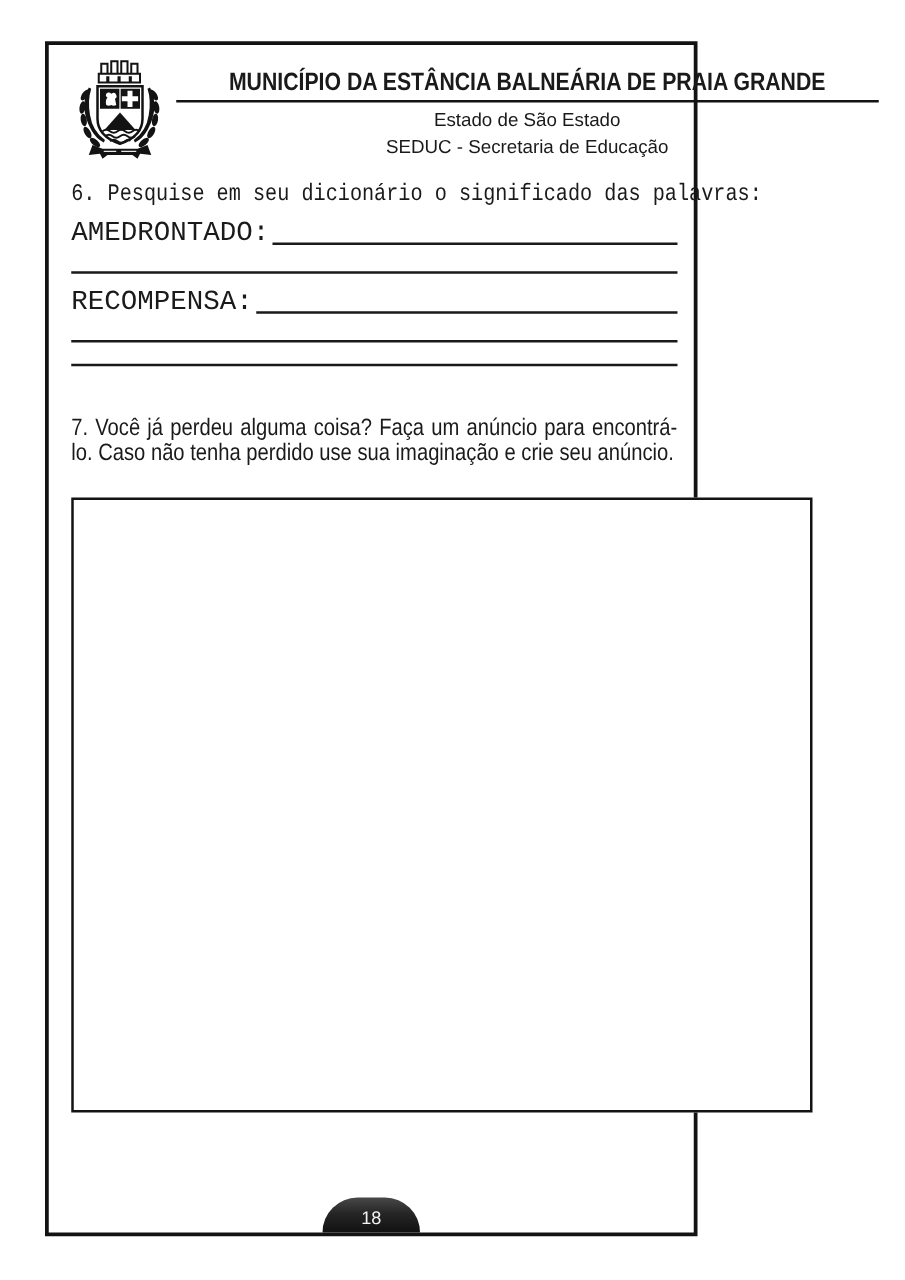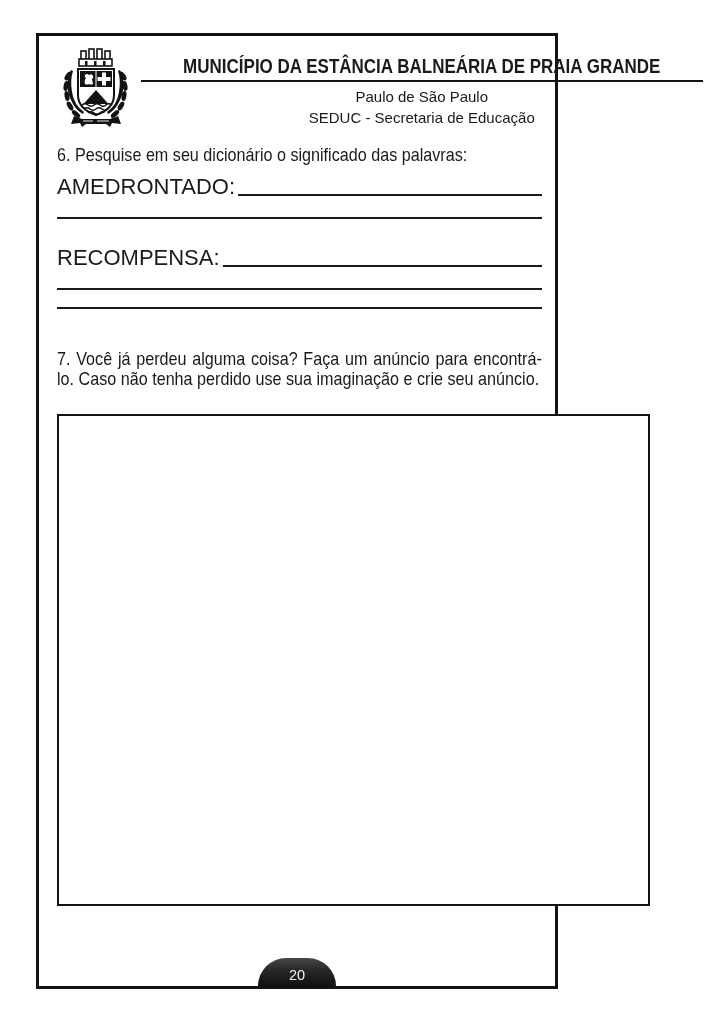--- a/index.html
+++ b/index.html
@@ -16,30 +16,30 @@
   .header { display:flex; align-items:flex-start; margin-top:12px; }
   .logo { width:78px; height:86px; flex:0 0 78px; }
   .header-text { flex:1; text-align:center; padding-top:7px; margin-left:6px; }
   .page-title { display:inline-block; font-weight:bold; font-size:20px; letter-spacing:0;
                 white-space:nowrap; transform:scaleX(0.85); transform-origin:50% 100%; }
   .title-rule { border-bottom:2.5px solid #131313; margin-top:2px; }
   .subtitle { font-size:15px; line-height:21px; margin-top:4px; }
   .subtitle2 { font-size:15px; line-height:21px;text-align:center; }
 
   
-  .q6 { margin-top:9px; }
+  .q6 { margin-top:9px;font-family:Liberation Mono, monospace; }
   .prompt-line { line-height:24px; }
   .cx { display:inline-block; font-size:19px; white-space:nowrap;
         transform:scaleX(0.85); transform-origin:0 100%; }
   .field-row { display:flex; margin-top:6px; line-height:26px; }
   .field-label { font-size:22px; white-space:nowrap; }
   .rule { flex:1; border-bottom:2px solid #1a1a1a; align-self:flex-end;
           margin-bottom:4px; margin-left:3px; }
   .hr-full { border-bottom:2px solid #1a1a1a; margin-top:17px; }
-  .field-row.gap { margin-top:26px; }
+  .field-row.gap { margin-top:10px; }
 
   
   .q7 { margin-top:40px; }
   .q7-prompt { width:117.6%; transform:scaleX(0.85); transform-origin:0 0;
                font-size:19px; line-height:20px; text-align:justify; }
   .answer-box { margin-top:25px; height:492px; border:2px solid #131313;
                 width:593px; background:#fff; }
 
   
   .dome { position:absolute; left:50%; bottom:0; transform:translateX(-50%);
@@ -105,21 +105,21 @@
             <path d="M17 68 l8 3 h28 l8 -3 l3 8 l-9 -1 l-2 4 l-4 -3 h-20 l-4 3 l-2 -4 l-9 1 z" fill="#131313"></path>
             <g stroke="#e8e8e8" stroke-width="1">
               <line x1="26" y1="73" x2="36" y2="73"></line>
               <line x1="40" y1="73" x2="52" y2="73"></line>
             </g>
           </svg>
         </div>
         <div class="header-text">
           <div class="page-title">MUNICÍPIO DA ESTÂNCIA BALNEÁRIA DE PRAIA GRANDE</div>
           <div class="title-rule"></div>
-          <div class="subtitle">Paulo de São Paulo</div>
+          <div class="subtitle">Estado de São Estado</div>
           <div class="subtitle2">SEDUC - Secretaria de Educação</div>
         </div>
       </div>
 
       <div class="q6">
         <div class="prompt-line">
           <span class="cx">6. Pesquise em seu dicionário o significado das palavras:</span>
         </div>
 
         <div class="field-row">
@@ -138,16 +138,16 @@
       </div>
 
       <div class="q7">
         <div class="q7-prompt">7. Você já perdeu alguma coisa? Faça um anúncio para encontrá-lo. Caso não tenha perdido use sua imaginação e crie seu anúncio.</div>
         <div class="answer-box"></div>
       </div>
 
     </div>
 
     <div class="dome">
-      <span>20</span>
+      <span>18</span>
     </div>
   </div>
 </div>
 
 </body></html>

